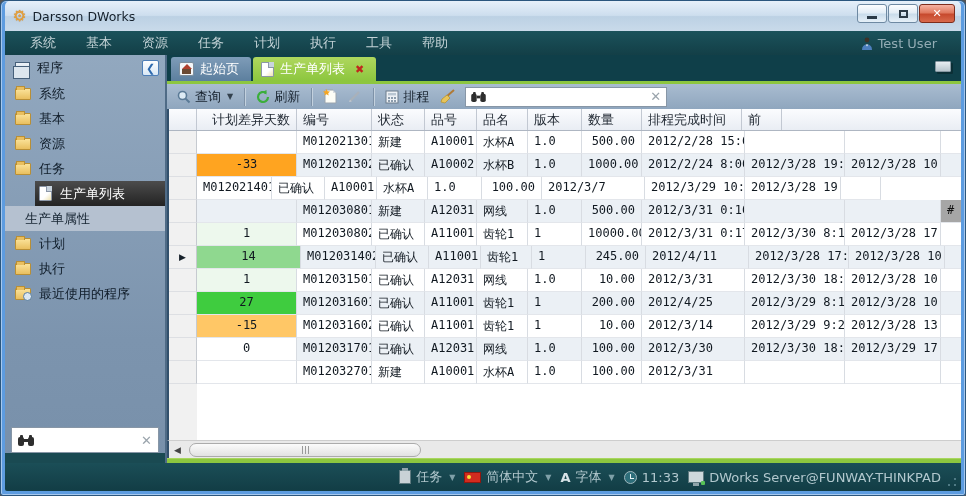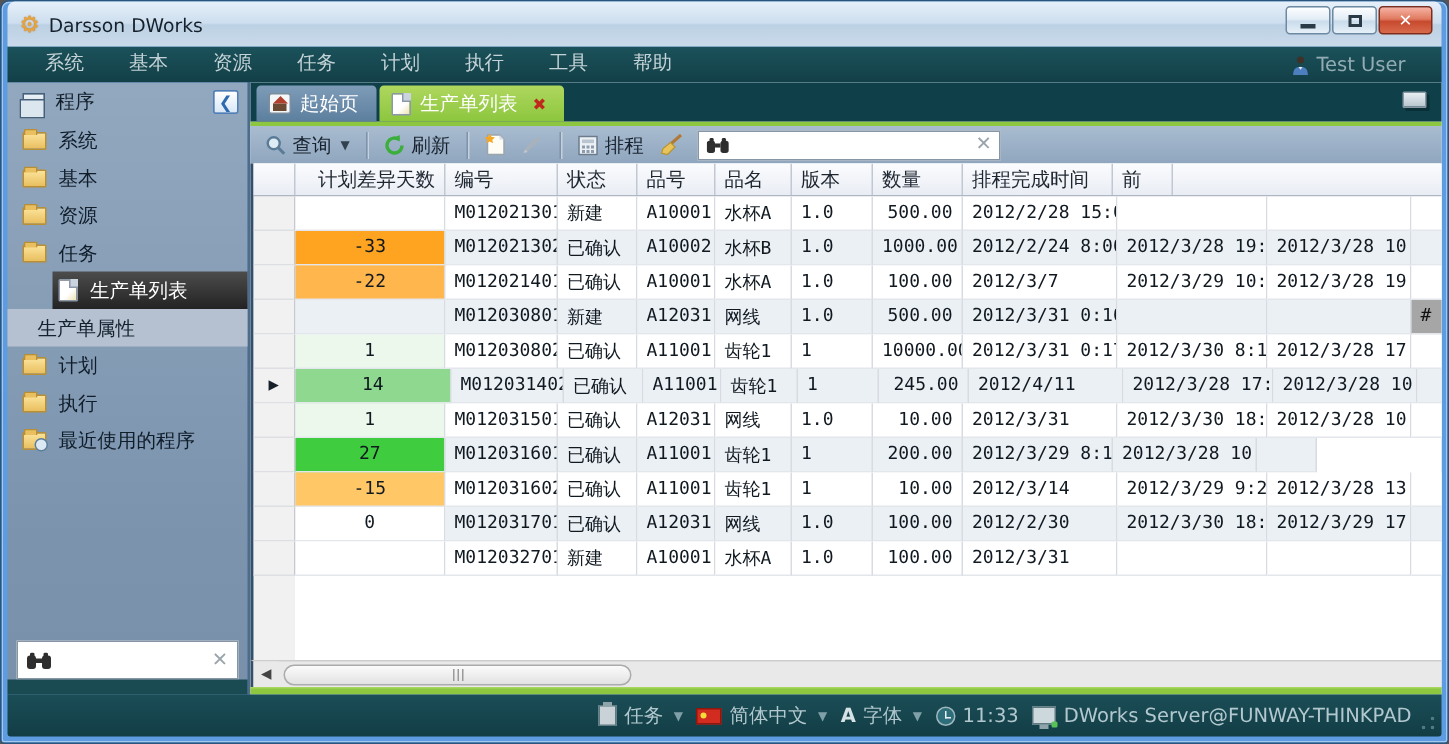--- a/index.html
+++ b/index.html
@@ -386,21 +386,20 @@
               <div class="td" style="width: 51px; flex: 0 0 auto; text-align: left; background: rgb(235, 240, 245);">水杯B</div>
               <div class="td" style="width: 54px; flex: 0 0 auto; text-align: left; background: rgb(235, 240, 245);">1.0</div>
               <div class="td" style="width: 60px; flex: 0 0 auto; text-align: right; background: rgb(235, 240, 245);">1000.00</div>
               <div class="td" style="width: 103px; flex: 0 0 auto; text-align: left; background: rgb(235, 240, 245);">2012/2/24 8:00</div>
               <div class="td" style="width: 100px; flex: 0 0 auto; text-align: left; background: rgb(235, 240, 245);">2012/3/28 19:10</div>
               <div class="td" style="width: 96px; flex: 0 0 auto; text-align: left; background: rgb(235, 240, 245);">2012/3/28 10:52</div>
               <div class="td" style="width: 40px; flex: 0 0 auto; text-align: left; background: rgb(235, 240, 245);"></div>
             </div>
             <div class="trow">
               <div class="gut"></div>
-              <div class="td" style="width: 100px; flex: 0 0 auto; text-align: center; background: rgb(255, 182, 76);">-22</div>
               <div class="td" style="width: 75px; flex: 0 0 auto; text-align: left; background: rgb(255, 255, 255);">M012021401</div>
               <div class="td" style="width: 53px; flex: 0 0 auto; text-align: left; background: rgb(255, 255, 255);">已确认</div>
               <div class="td" style="width: 52px; flex: 0 0 auto; text-align: left; background: rgb(255, 255, 255);">A10001</div>
               <div class="td" style="width: 51px; flex: 0 0 auto; text-align: left; background: rgb(255, 255, 255);">水杯A</div>
               <div class="td" style="width: 54px; flex: 0 0 auto; text-align: left; background: rgb(255, 255, 255);">1.0</div>
               <div class="td" style="width: 60px; flex: 0 0 auto; text-align: right; background: rgb(255, 255, 255);">100.00</div>
               <div class="td" style="width: 103px; flex: 0 0 auto; text-align: left; background: rgb(255, 255, 255);">2012/3/7</div>
               <div class="td" style="width: 100px; flex: 0 0 auto; text-align: left; background: rgb(255, 255, 255);">2012/3/29 10:20</div>
               <div class="td" style="width: 96px; flex: 0 0 auto; text-align: left; background: rgb(255, 255, 255);">2012/3/28 19:10</div>
               <div class="td" style="width: 40px; flex: 0 0 auto; text-align: left; background: rgb(255, 255, 255);"></div>
@@ -463,20 +462,21 @@
             </div>
             <div class="trow">
               <div class="gut"></div>
               <div class="td" style="width: 100px; flex: 0 0 auto; text-align: center; background: rgb(63, 204, 63);">27</div>
               <div class="td" style="width: 75px; flex: 0 0 auto; text-align: left; background: rgb(235, 240, 245);">M012031601</div>
               <div class="td" style="width: 53px; flex: 0 0 auto; text-align: left; background: rgb(235, 240, 245);">已确认</div>
               <div class="td" style="width: 52px; flex: 0 0 auto; text-align: left; background: rgb(235, 240, 245);">A11001</div>
               <div class="td" style="width: 51px; flex: 0 0 auto; text-align: left; background: rgb(235, 240, 245);">齿轮1</div>
               <div class="td" style="width: 54px; flex: 0 0 auto; text-align: left; background: rgb(235, 240, 245);">1</div>
               <div class="td" style="width: 60px; flex: 0 0 auto; text-align: right; background: rgb(235, 240, 245);">200.00</div>
+              <div class="td" style="width: 103px; flex: 0 0 auto; text-align: left; background: rgb(235, 240, 245);">2012/4/25</div>
               <div class="td" style="width: 100px; flex: 0 0 auto; text-align: left; background: rgb(235, 240, 245);">2012/3/29 8:15</div>
               <div class="td" style="width: 96px; flex: 0 0 auto; text-align: left; background: rgb(235, 240, 245);">2012/3/28 10:52</div>
               <div class="td" style="width: 40px; flex: 0 0 auto; text-align: left; background: rgb(235, 240, 245);"></div>
             </div>
             <div class="trow">
               <div class="gut"></div>
               <div class="td" style="width: 100px; flex: 0 0 auto; text-align: center; background: rgb(255, 199, 102);">-15</div>
               <div class="td" style="width: 75px; flex: 0 0 auto; text-align: left; background: rgb(255, 255, 255);">M012031602</div>
               <div class="td" style="width: 53px; flex: 0 0 auto; text-align: left; background: rgb(255, 255, 255);">已确认</div>
               <div class="td" style="width: 52px; flex: 0 0 auto; text-align: left; background: rgb(255, 255, 255);">A11001</div>
@@ -490,21 +490,21 @@
             </div>
             <div class="trow">
               <div class="gut"></div>
               <div class="td" style="width: 100px; flex: 0 0 auto; text-align: center; background: rgb(255, 255, 255);">0</div>
               <div class="td" style="width: 75px; flex: 0 0 auto; text-align: left; background: rgb(235, 240, 245);">M012031701</div>
               <div class="td" style="width: 53px; flex: 0 0 auto; text-align: left; background: rgb(235, 240, 245);">已确认</div>
               <div class="td" style="width: 52px; flex: 0 0 auto; text-align: left; background: rgb(235, 240, 245);">A12031</div>
               <div class="td" style="width: 51px; flex: 0 0 auto; text-align: left; background: rgb(235, 240, 245);">网线</div>
               <div class="td" style="width: 54px; flex: 0 0 auto; text-align: left; background: rgb(235, 240, 245);">1.0</div>
               <div class="td" style="width: 60px; flex: 0 0 auto; text-align: right; background: rgb(235, 240, 245);">100.00</div>
-              <div class="td" style="width: 103px; flex: 0 0 auto; text-align: left; background: rgb(235, 240, 245);">2012/2/30</div>
+              <div class="td" style="width: 103px; flex: 0 0 auto; text-align: left; background: rgb(235, 240, 245);">2012/3/30</div>
               <div class="td" style="width: 100px; flex: 0 0 auto; text-align: left; background: rgb(235, 240, 245);">2012/3/30 18:00</div>
               <div class="td" style="width: 96px; flex: 0 0 auto; text-align: left; background: rgb(235, 240, 245);">2012/3/29 17:46</div>
               <div class="td" style="width: 40px; flex: 0 0 auto; text-align: left; background: rgb(235, 240, 245);"></div>
             </div>
             <div class="trow">
               <div class="gut"></div>
               <div class="td" style="width: 100px; flex: 0 0 auto; text-align: center; background: rgb(255, 255, 255);"></div>
               <div class="td" style="width: 75px; flex: 0 0 auto; text-align: left; background: rgb(255, 255, 255);">M012032701</div>
               <div class="td" style="width: 53px; flex: 0 0 auto; text-align: left; background: rgb(255, 255, 255);">新建</div>
               <div class="td" style="width: 52px; flex: 0 0 auto; text-align: left; background: rgb(255, 255, 255);">A10001</div>

